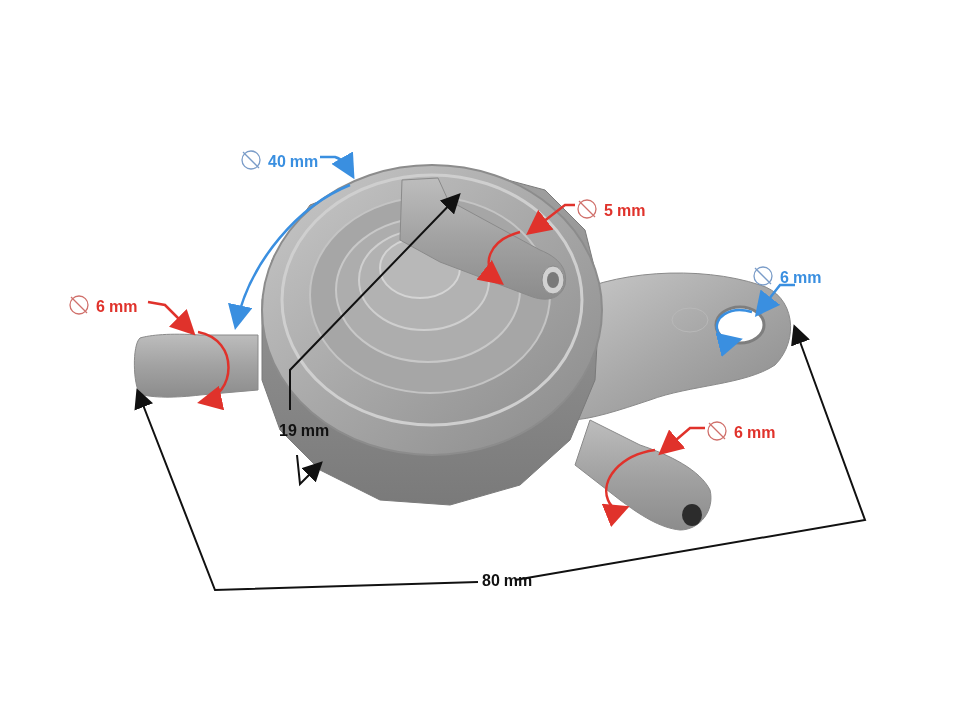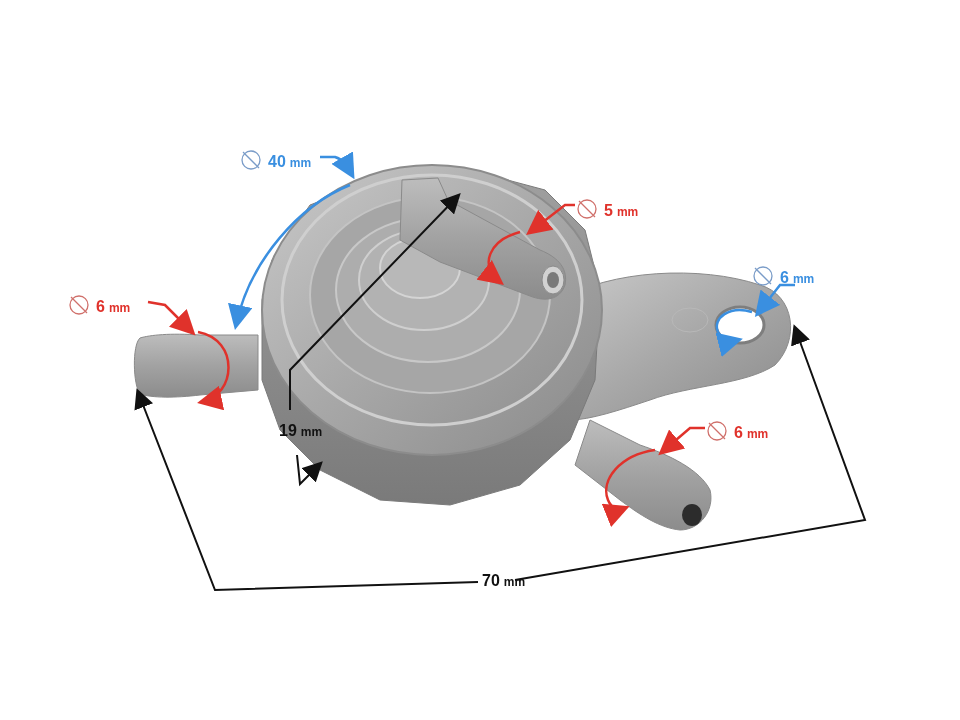--- a/index.html
+++ b/index.html
@@ -1,20 +1,20 @@
 <!DOCTYPE html>
 <html><head>
 <meta charset="utf-8">
 <style>
   html, body { margin: 0; padding: 0; background: #ffffff; }
   body { width: 960px; height: 720px; position: relative; overflow: hidden; font-family: "Liberation Sans", sans-serif; }
   #stage { position: absolute; left: 0; top: 0; width: 960px; height: 720px; }
   .label { position: absolute; font-family: "Liberation Sans", sans-serif; font-weight: bold; white-space: nowrap; display: flex; align-items: baseline; }
   .label .num { font-size: 16px; }
-  .label .unit { font-size: 12px; margin-left: 4px; }
+  .label .unit { font-size: 16px; margin-left: 4px; }
   .label .diam { display: inline-block; width: 22px; height: 22px; margin-right: 6px; position: relative; top: 4px; }
   .red { color: #e0322b; }
   .blue { color: #3a8fe0; }
   .black { color: #111111; }
 </style>
 </head>
 <body>
 
 <div id="stage">
   <svg width="960" height="720" viewBox="0 0 960 720" xmlns="http://www.w3.org/2000/svg">
@@ -156,16 +156,16 @@
     <span class="num">6</span>
     <span class="unit">mm</span>
   </div>
 
   <div class="label black" style="left:279px; top:422px;">
     <span class="num">19</span>
     <span class="unit">mm</span>
   </div>
 
   <div class="label black" style="left:482px; top:572px;">
-    <span class="num">70</span>
+    <span class="num">80</span>
     <span class="unit">mm</span>
   </div>
 </div>
 
 </body></html>

